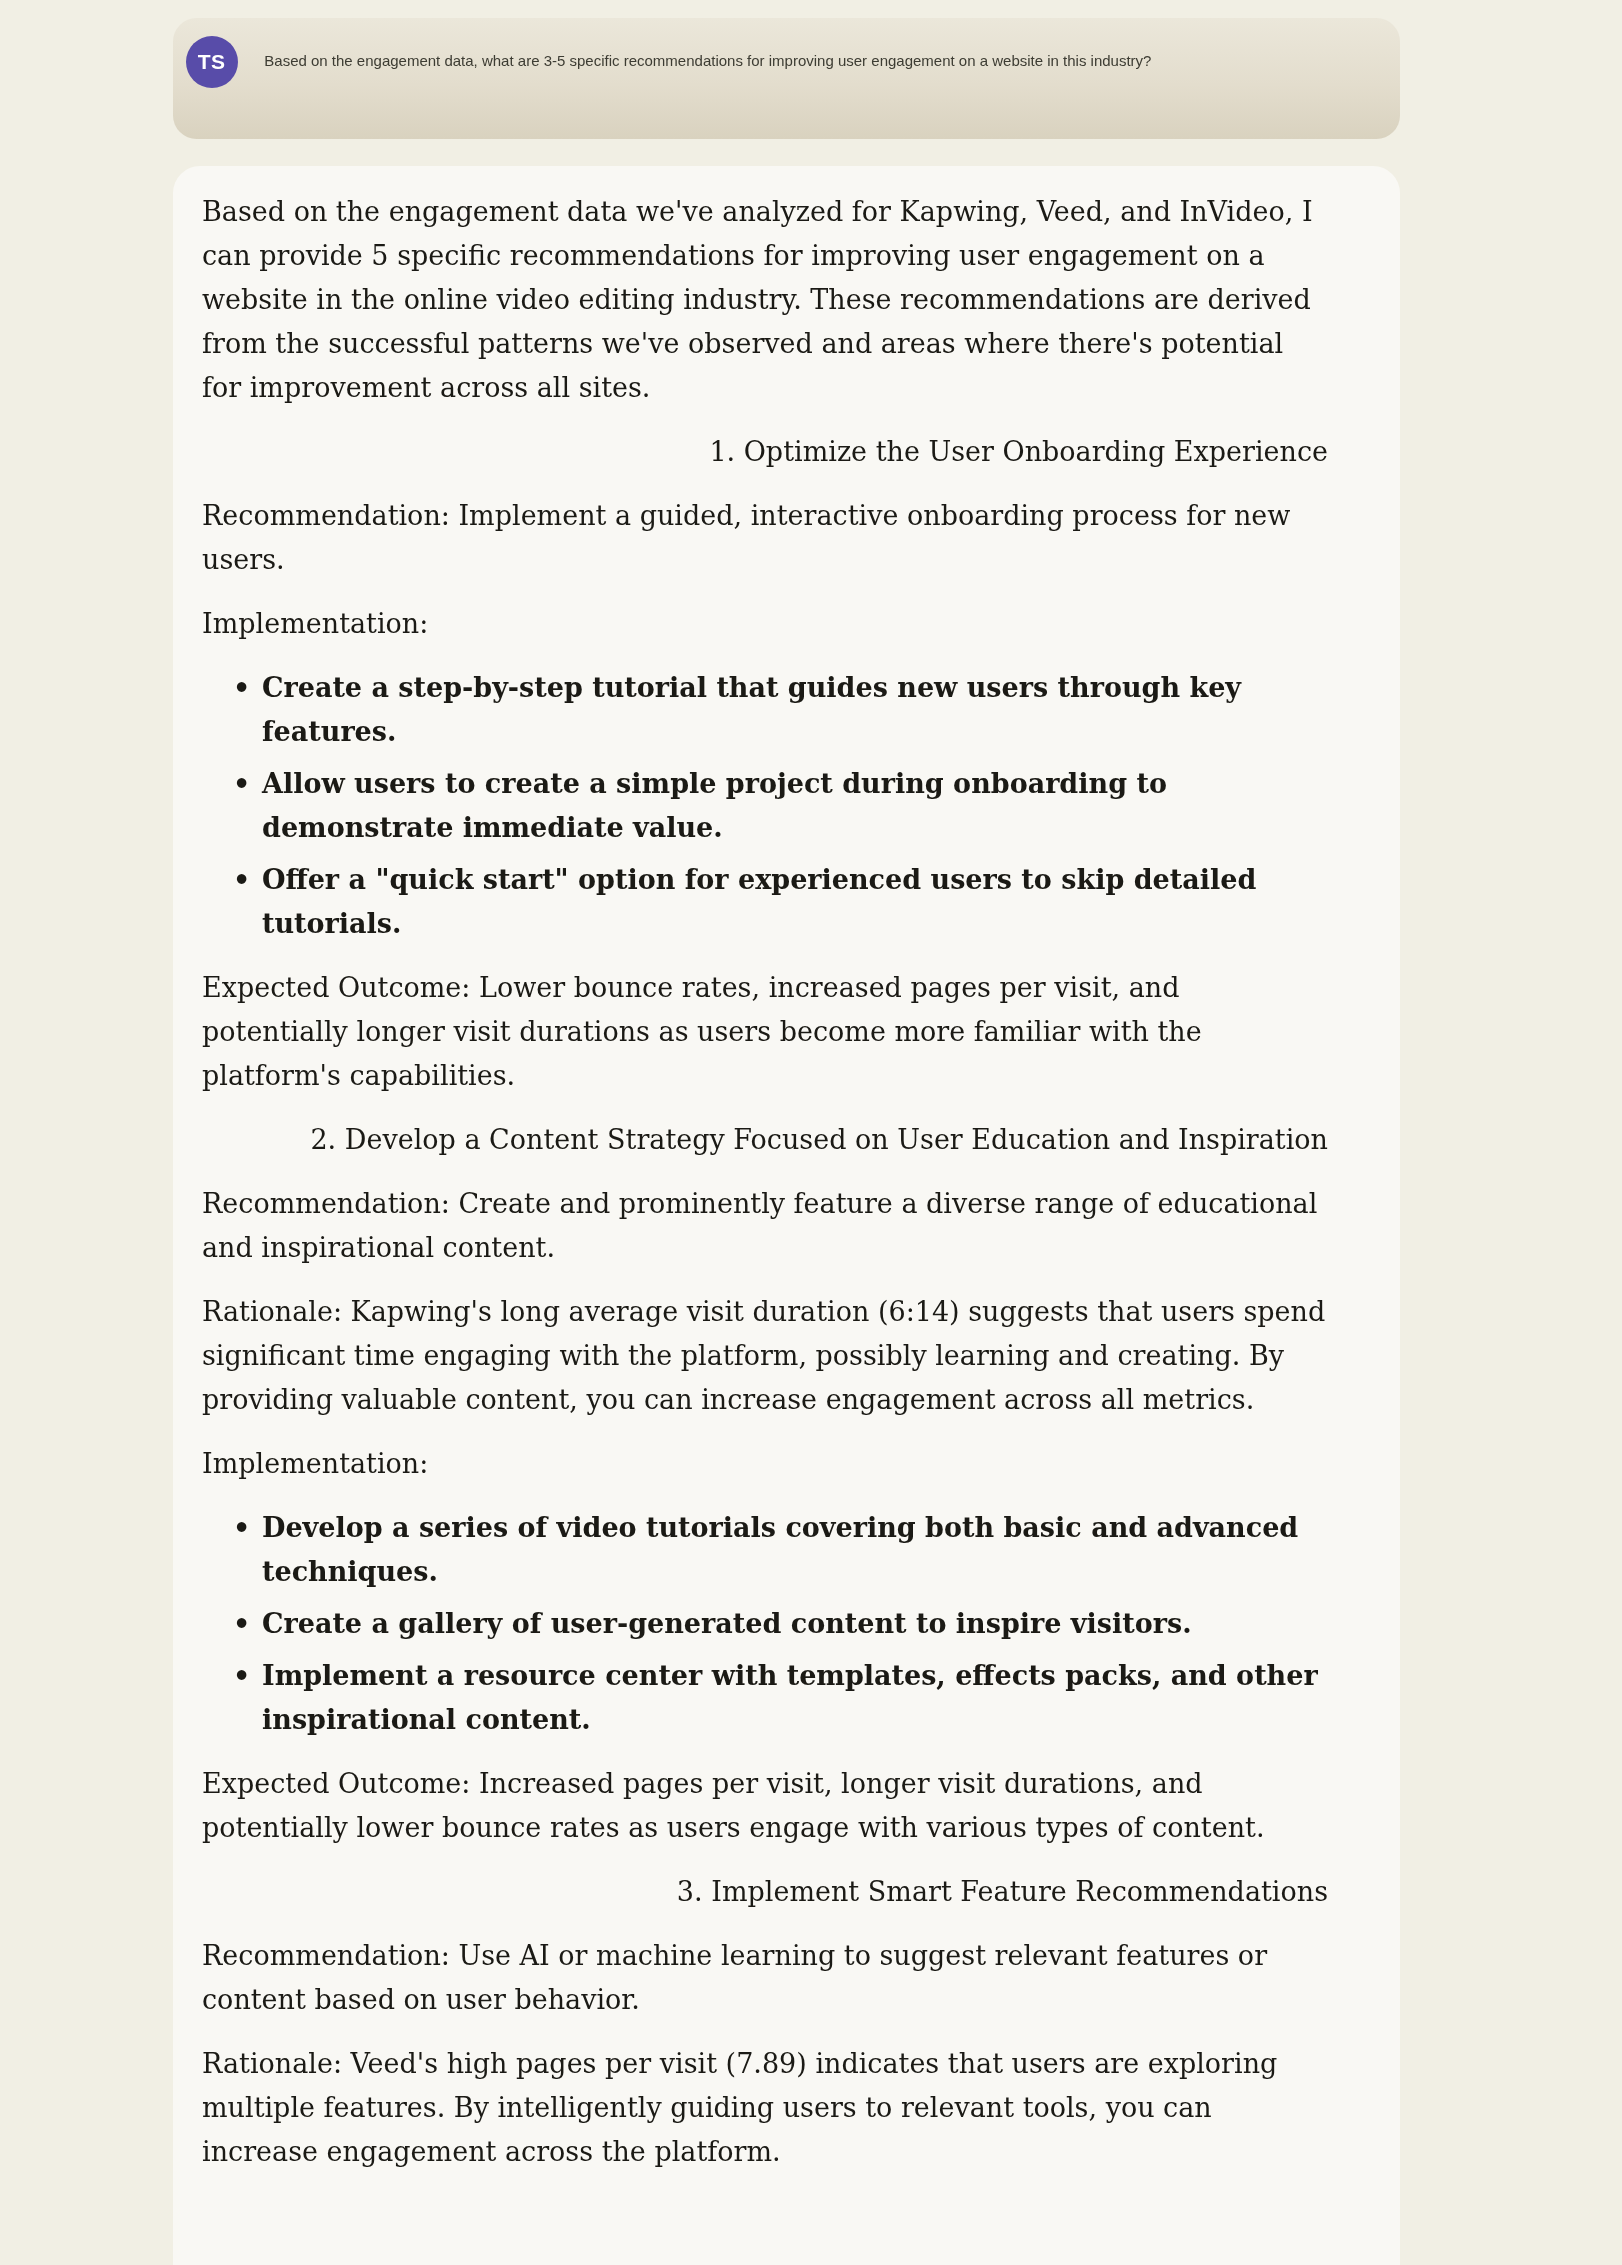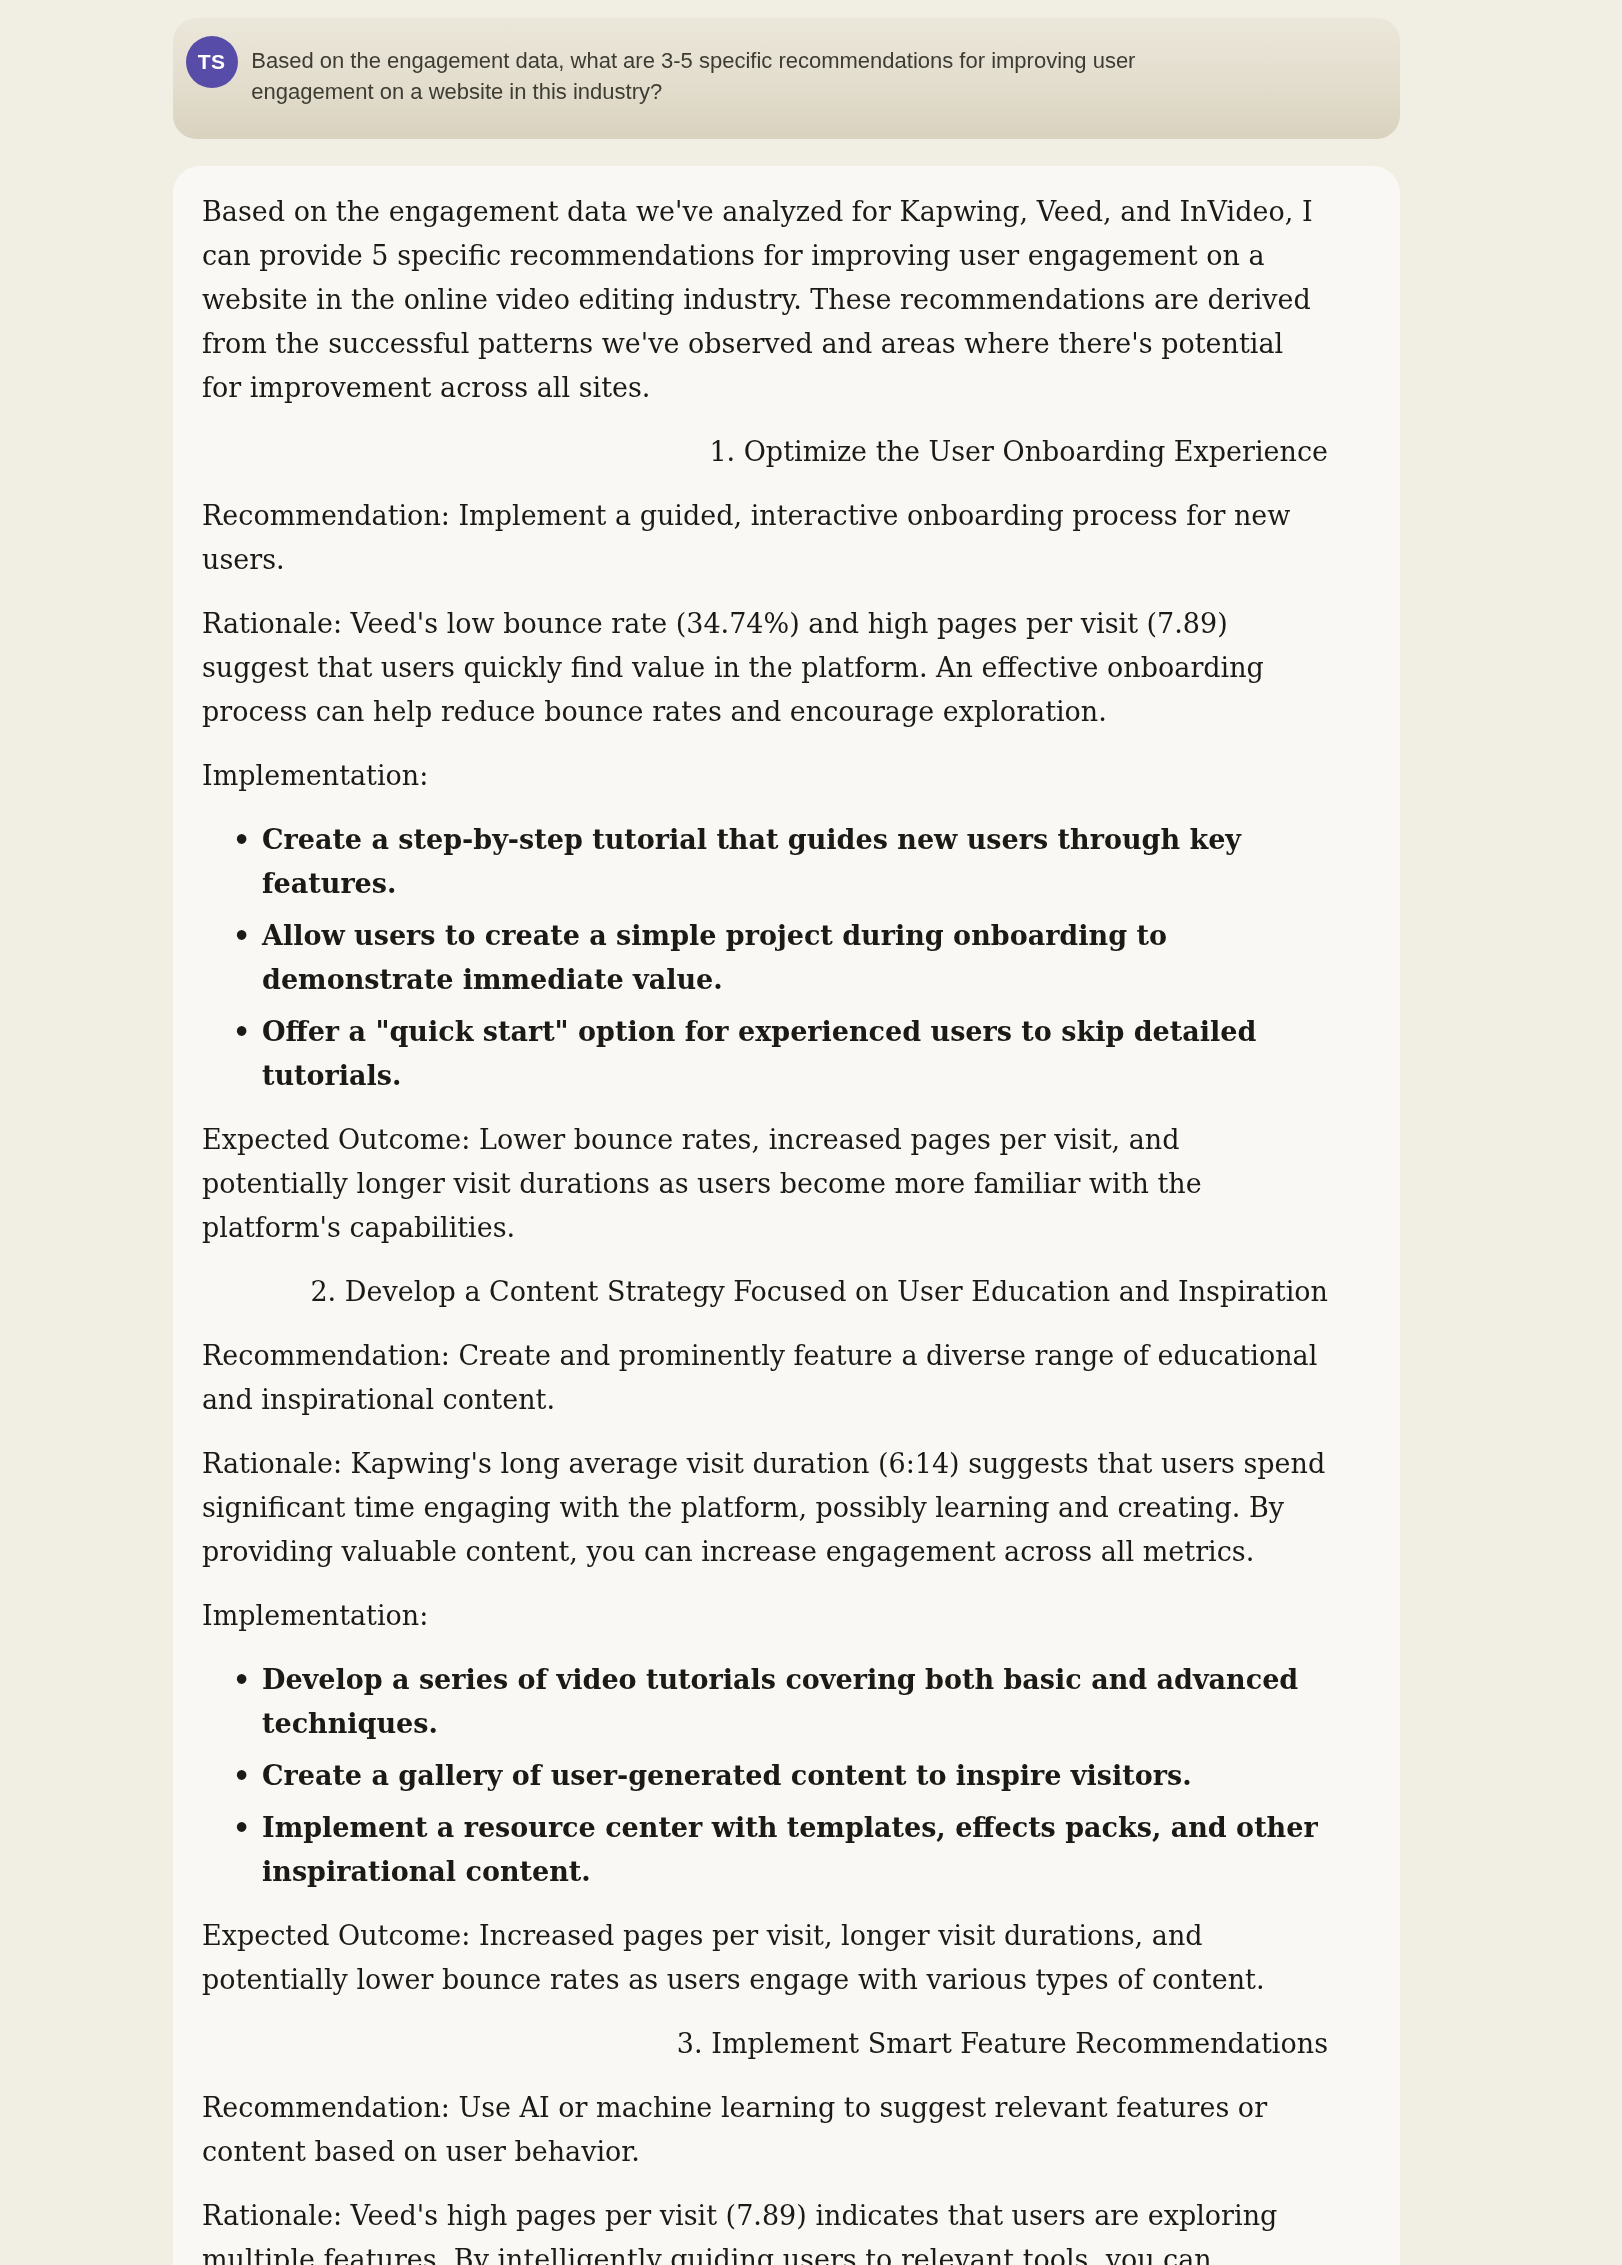--- a/index.html
+++ b/index.html
@@ -25,22 +25,23 @@
     width:52px; height:52px; border-radius:50%;
     background:#584ca9;
     color:#ffffff;
     display:flex; align-items:center; justify-content:center;
     font-family:"Liberation Sans", sans-serif;
     font-weight:bold; font-size:21px; letter-spacing:0.5px;
   }
   .user-text {
     padding-top:9px;
     max-width:955px;
-    font-size:22px; line-height:31px;
+    font-size:15px; line-height:31px;
     color:#3d3c33;
+    margin-left:13px;
   }
   
   .response-card {
     box-sizing:border-box;
     margin-top:27px;
     min-height:2127px;
     background:#f9f8f4;
     border-radius:27px;
     padding:23.6px 71px 73px 29px;
   }
@@ -78,21 +79,20 @@
     <div class="user-text">Based on the engagement data, what are 3-5 specific recommendations for improving user engagement on a website in this industry?</div>
   </div>
 
   <div class="response-card">
     <div class="prose">
       <p>Based on the engagement data we've analyzed for Kapwing, Veed, and InVideo, I can provide 5 specific recommendations for improving user engagement on a website in the online video editing industry. These recommendations are derived from the successful patterns we've observed and areas where there's potential for improvement across all sites.</p>
       <div id="sections">
   <div class="section">
     <p class="section-heading"><span class="num">1.</span> <span class="title">Optimize the User Onboarding Experience</span></p>
     <p class="recommendation">Recommendation: Implement a guided, interactive onboarding process for new users.</p>
-    <p class="rationale">Rationale: Veed's low bounce rate (34.74%) and high pages per visit (7.89) suggest that users quickly find value in the platform. An effective onboarding process can help reduce bounce rates and encourage exploration.</p>
     <p class="impl-label">Implementation:</p>
     <ul class="impl-list">
               <li>Create a step-by-step tutorial that guides new users through key features.</li>
               <li>Allow users to create a simple project during onboarding to demonstrate immediate value.</li>
               <li>Offer a "quick start" option for experienced users to skip detailed tutorials.</li>
             </ul>
     <p class="expected">Expected Outcome: Lower bounce rates, increased pages per visit, and potentially longer visit durations as users become more familiar with the platform's capabilities.</p>
   </div>
 
   <div class="section">

